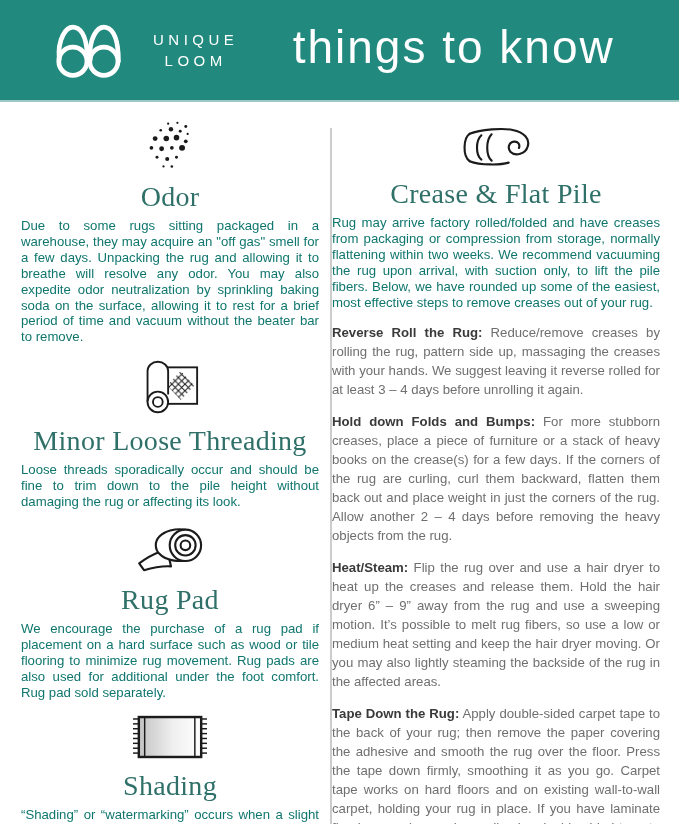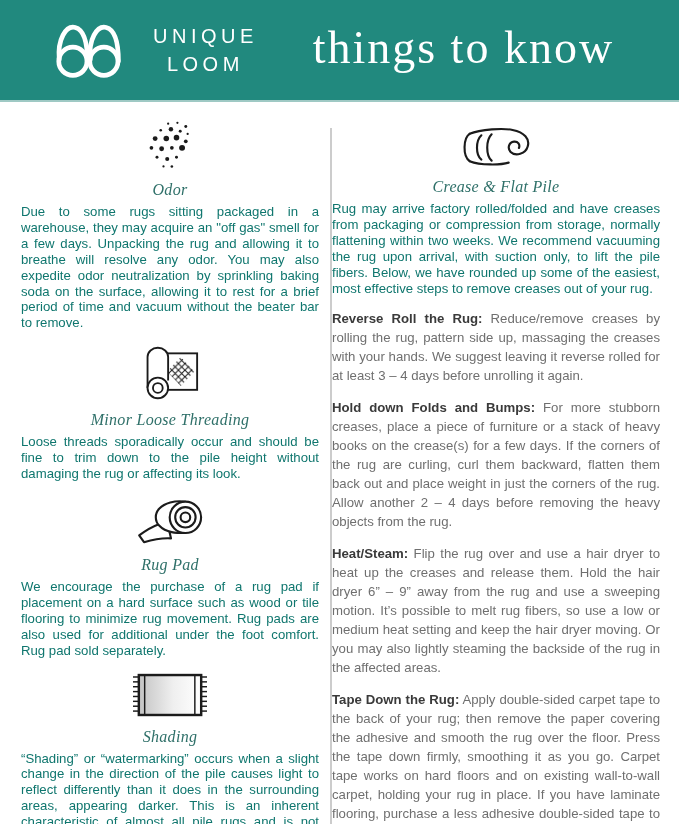--- a/index.html
+++ b/index.html
@@ -3,34 +3,34 @@
 <meta charset="utf-8">
 <style>
   html,body{margin:0;padding:0;background:#fff;}
   .page{position:relative;width:679px;height:824px;background:#ffffff;overflow:hidden;
         font-family:"Liberation Sans",sans-serif;}
   
   .header{height:102px;background:#21897E;display:flex;align-items:center;
           border-bottom:2px solid #9fc9c4;box-sizing:border-box;}
   .brand{display:flex;align-items:center;gap:13px;margin-left:48px;}
   .logo{width:92px;height:62px;display:block;}
-  .brand-text{color:#ffffff;font-size:20px;letter-spacing:4.5px;line-height:1.4;
+  .brand-text{color:#ffffff;font-size:15px;letter-spacing:4.5px;line-height:1.4;
               text-align:center;font-weight:400;}
   .brand-text span{display:block;}
-  .title{flex:1;text-align:center;color:#ffffff;font-family:Liberation Serif, serif;
+  .title{flex:1;text-align:center;color:#ffffff;font-family:Liberation Sans, sans-serif;
          font-weight:400;font-size:46px;letter-spacing:2px;margin:0 10px 6px 0;}
   
   .content{display:flex;align-items:stretch;height:722px;}
   .col{box-sizing:border-box;}
   .col.left{width:298px;margin-left:21px;}
   .divider{width:2px;background:#cccccc;margin:26px 0 0 11px;}
   .col.right{flex:1;margin-left:0;margin-right:19px;}
   .icon-wrap{text-align:center;}
   h2{font-family:"Liberation Serif",serif;font-weight:400;color:#2F7069;
-     font-size:16px;letter-spacing:0.3px;text-align:center;margin:5px 0 5px;font-style:italic;}
+     font-size:28px;letter-spacing:0.3px;text-align:center;margin:5px 0 5px;}
   p.body{font-size:13.2px;line-height:15.9px;color:#0f766e;text-align:justify;
          margin:0 0 13px;}
   .sec-icon{display:inline-block;}
   .sec1 .icon-wrap{margin-top:18px;}
   .sec2 .icon-wrap,.sec3 .icon-wrap,.sec4 .icon-wrap{margin-top:10px;}
   .right .icon-wrap{margin-top:24px;}
   p.tip{font-size:13.2px;line-height:19px;color:#6F6F6F;text-align:justify;
         margin:13px 0 0;}
   p.tip strong{color:#3A3A3A;font-weight:700;}
 </style>

